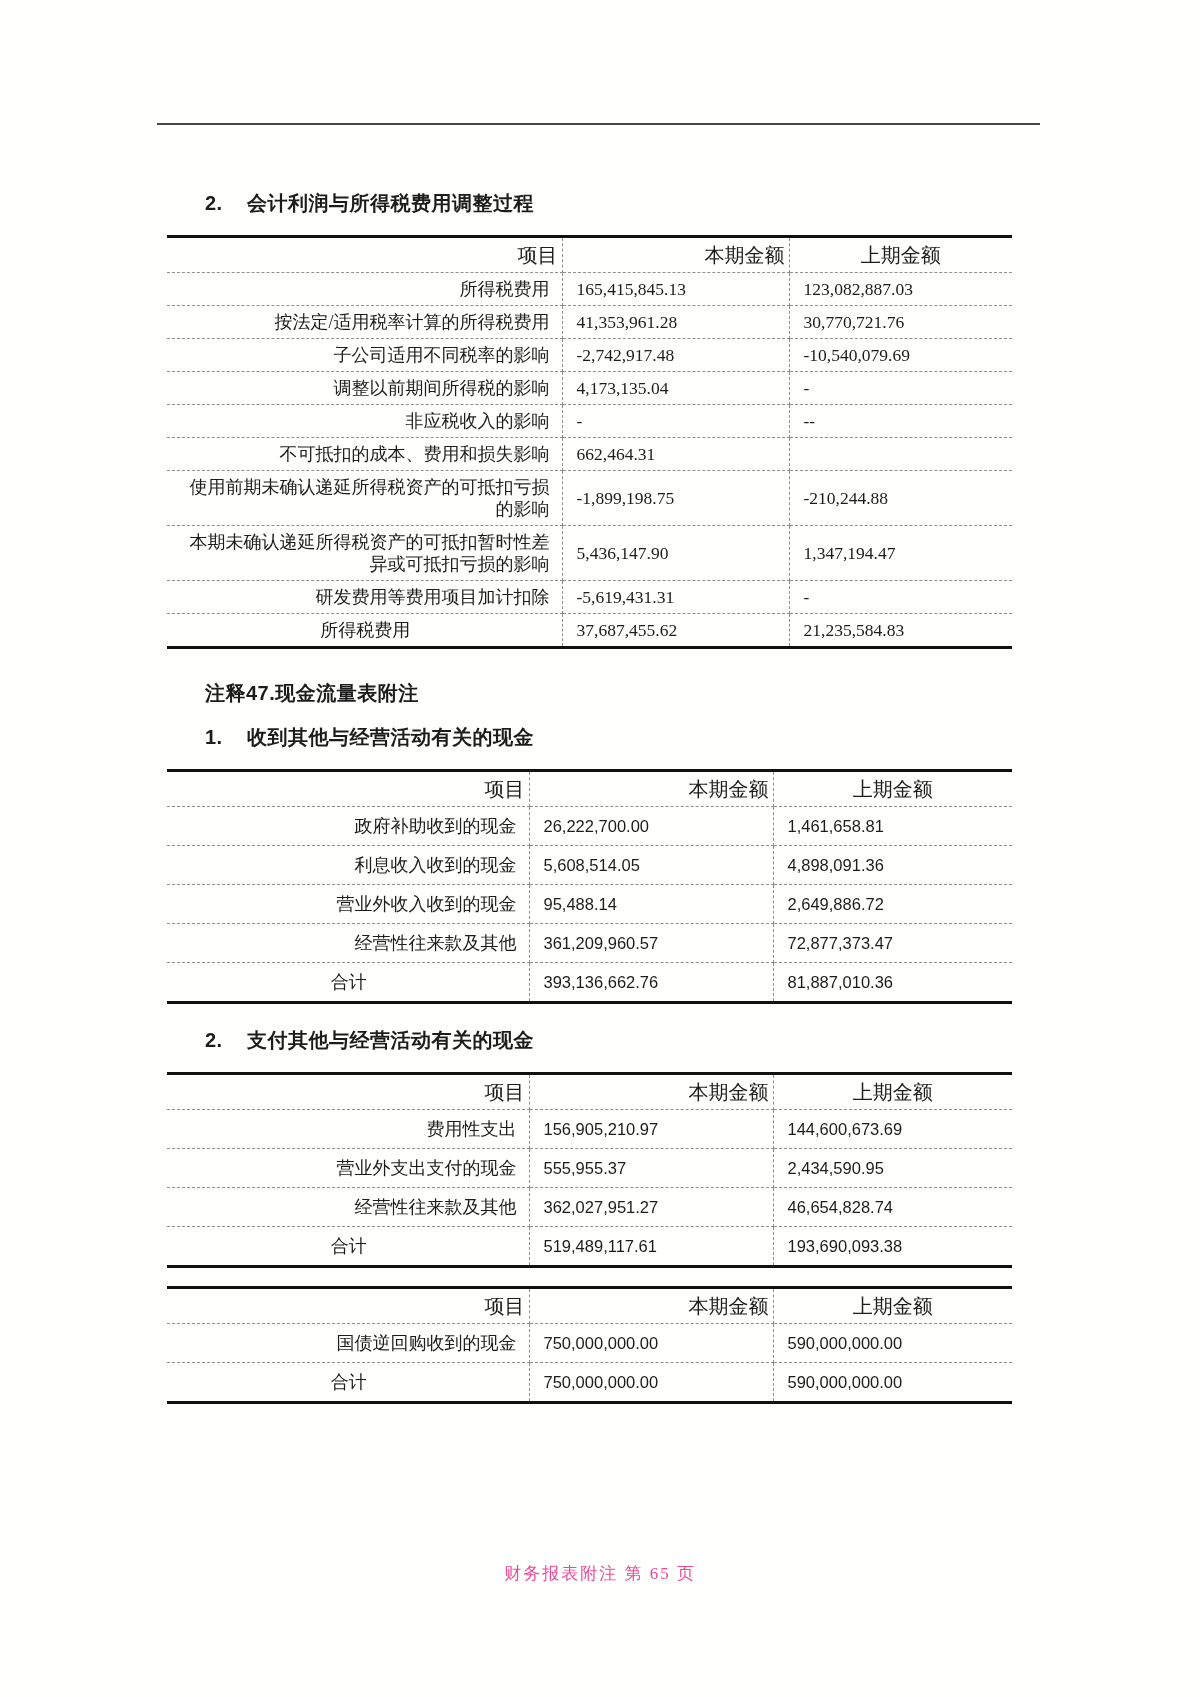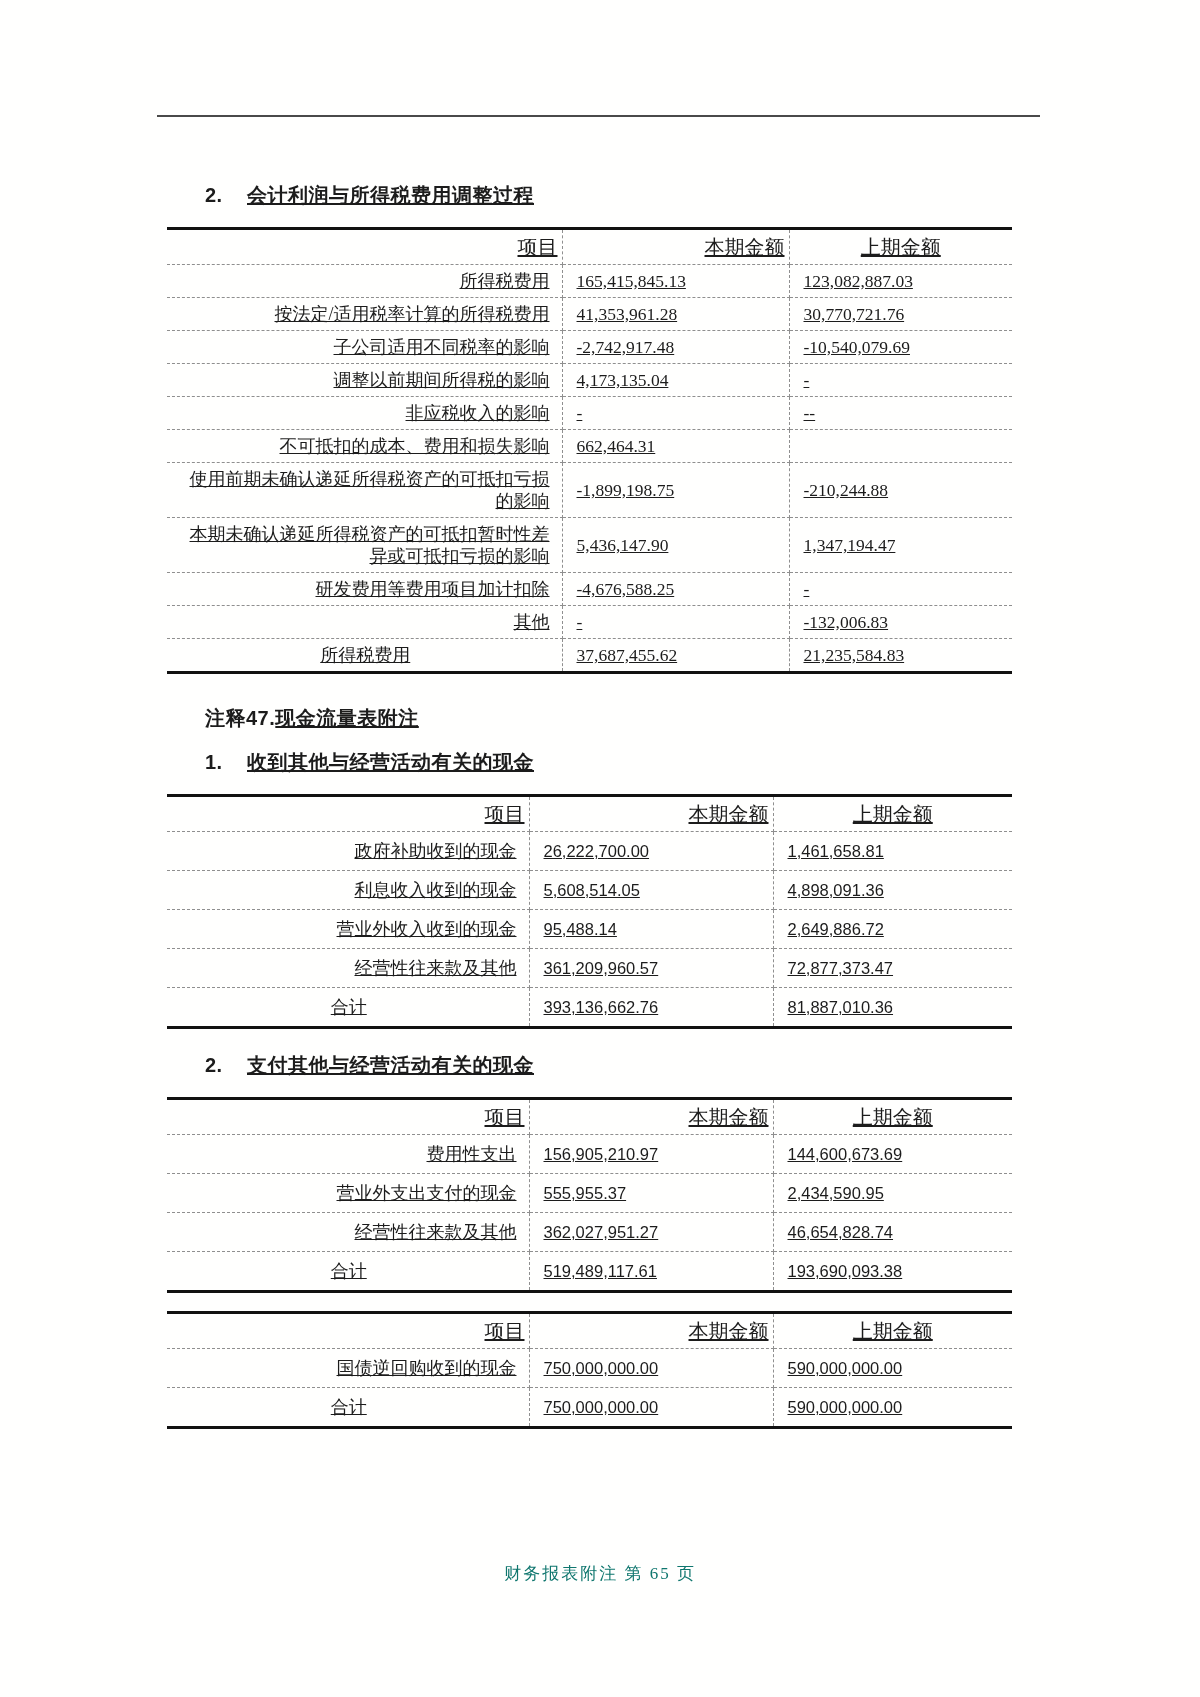--- a/index.html
+++ b/index.html
@@ -8,23 +8,22 @@
     width: 1200px;
     height: 1697px;
     background: #fffffe;
     overflow: hidden;
     font-family: "Liberation Serif", serif;
     color: #1c1c1c;
   }
   .content {
     position: absolute;
     left: 157px;
-    top: 0;
+    top: 8px;
     width: 883px;
-    text-decoration: underline;
   }
   .top-rule {
     margin-top: 115px;
     border-top: 2px solid #4a4a4a;
     height: 0;
   }
   .sec-heading {
     font-family: "Liberation Sans", sans-serif;
     font-weight: 700;
     font-size: 20px;
@@ -88,21 +87,21 @@
   table.sans-num  td { padding-top: 8px; padding-bottom: 8px; }
 
   .page-footer {
     position: absolute;
     top: 1562px;
     left: 0;
     width: 1200px;
     text-align: center;
     font-size: 17px;
     letter-spacing: 2px;
-    color: #0f766e;
+    color: #ec4899;
   }
 </style>
 </head>
 <body>
 
 <div class="page">
   <div class="content">
 
     <div class="top-rule"></div>
 
@@ -159,27 +158,22 @@
             <td class="num">-1,899,198.75</td>
             <td class="num">-210,244.88</td>
           </tr>
           <tr>
             <td>本期未确认递延所得税资产的可抵扣暂时性差异或可抵扣亏损的影响</td>
             <td class="num">5,436,147.90</td>
             <td class="num">1,347,194.47</td>
           </tr>
           <tr>
             <td>研发费用等费用项目加计扣除</td>
-            <td class="num">-4,676,588.25</td>
+            <td class="num">-5,619,431.31</td>
             <td class="num">-</td>
-          </tr>
-          <tr>
-            <td>其他</td>
-            <td class="num">-</td>
-            <td class="num">-132,006.83</td>
           </tr>
           <tr class="total">
             <td>所得税费用</td>
             <td class="num">37,687,455.62</td>
             <td class="num">21,235,584.83</td>
           </tr>
         </tbody>
     </table>
 
     <div class="sec-heading mt-note">

